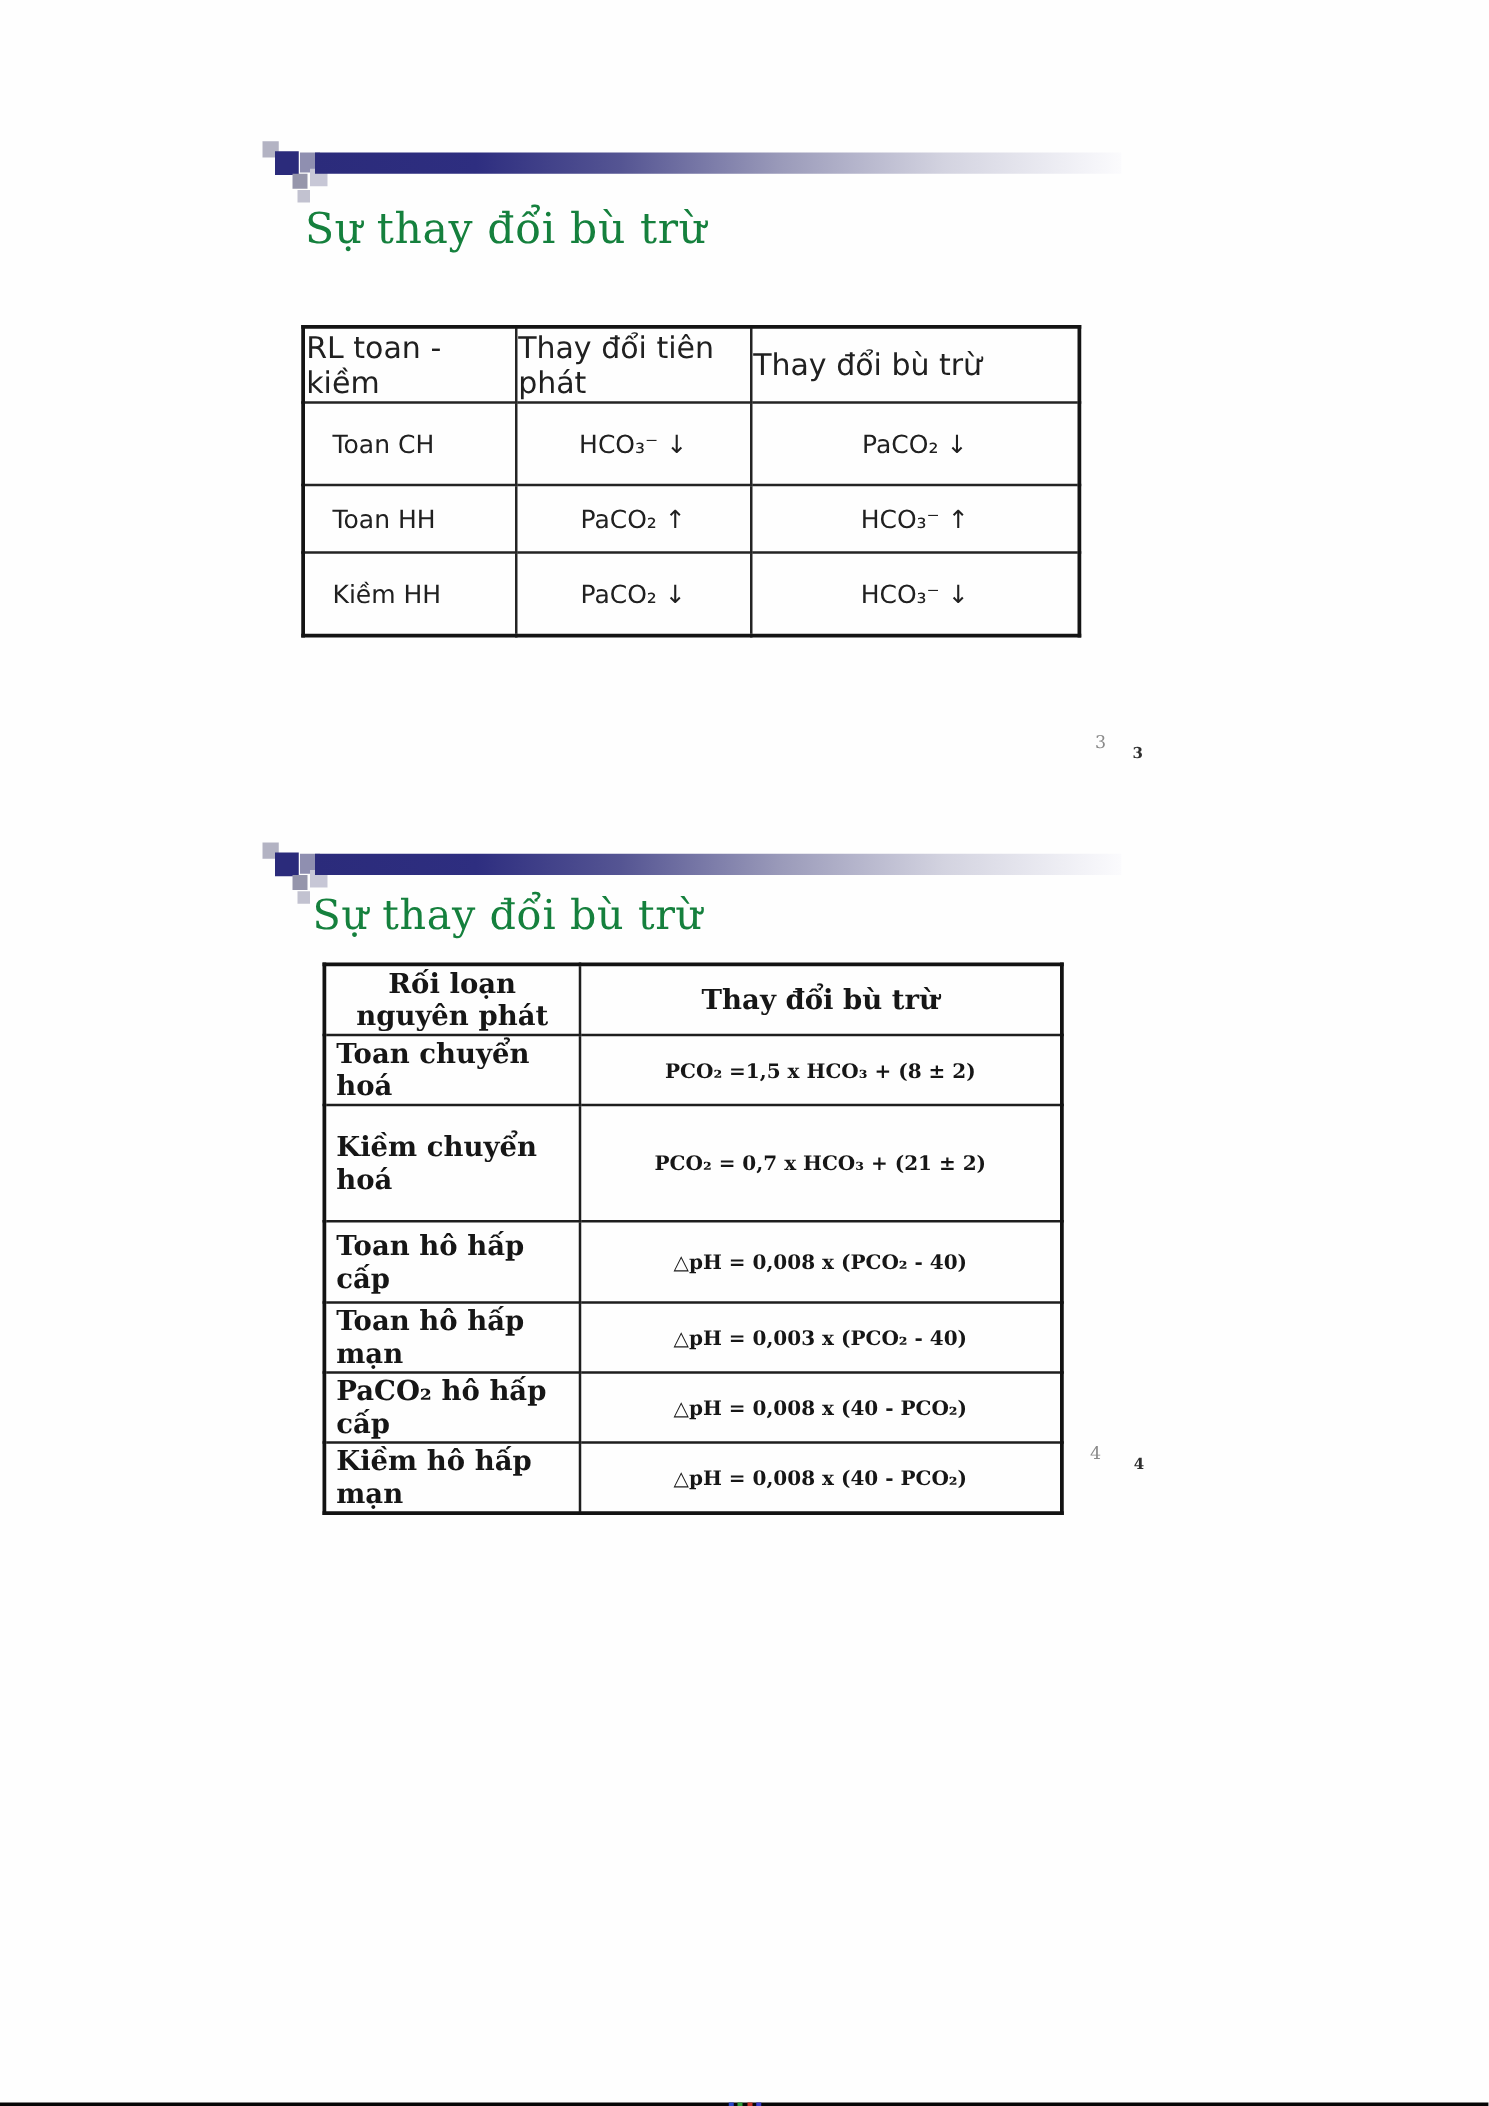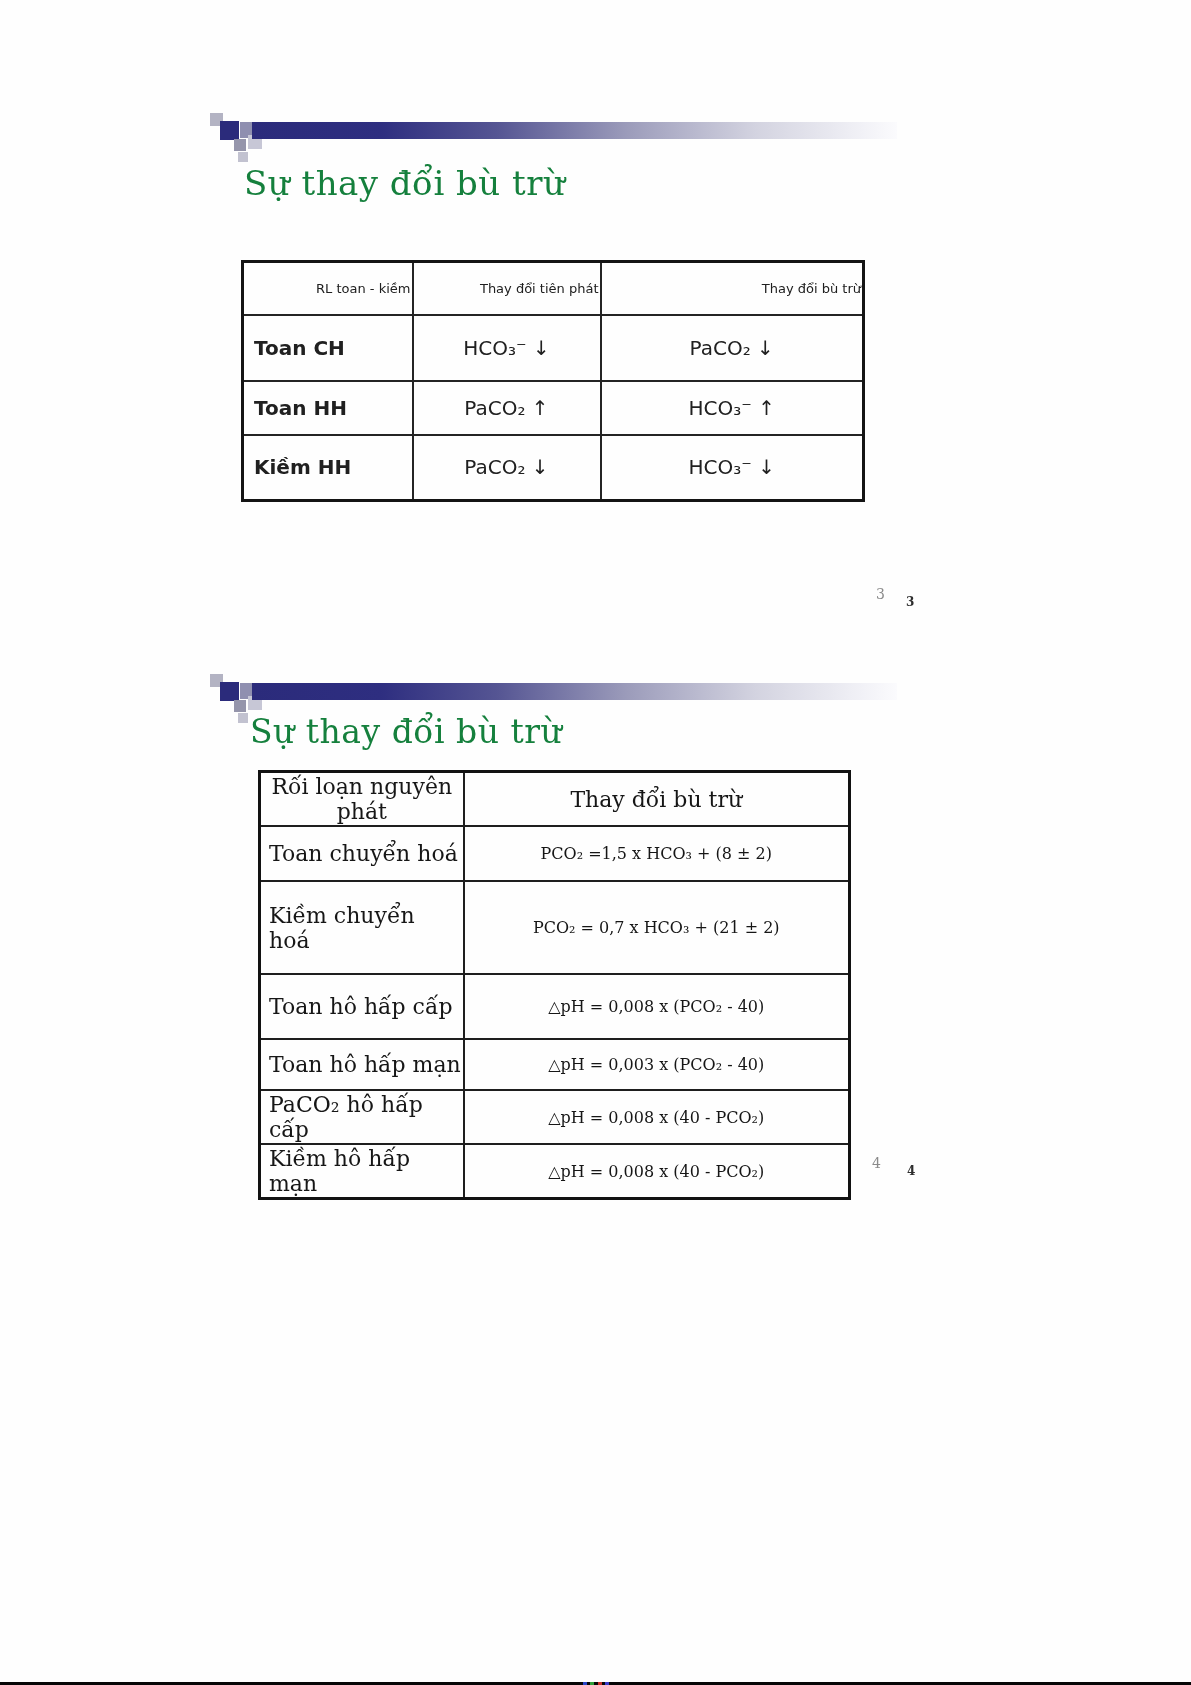--- a/index.html
+++ b/index.html
@@ -36,31 +36,31 @@
   
   table{border-collapse:collapse;position:absolute;table-layout:fixed;}
   
   #table-1{
     left:241px;top:260px;width:621px;
     font-family:"DejaVu Sans","Liberation Sans",sans-serif;
     font-size:20px;color:#202020;
     border:3px solid #141414;
   }
   #table-1 th,#table-1 td{border:2px solid #242424;vertical-align:middle;font-weight:400;}
-  #table-1 th{font-size:13px;text-align:right;}
-  #table-1 td.c-label{text-align:left;padding-left:10px;font-weight:bold;}
+  #table-1 th{font-size:24px;text-align:left;}
+  #table-1 td.c-label{text-align:left;padding-left:22px;}
   #table-1 td.c-mid,#table-1 td.c-right{text-align:center;}
   
   #table-2{
     left:258px;top:770px;width:590px;
     font-family:"DejaVu Serif","Liberation Serif",serif;
     font-size:22px;color:#161616;
     border:3px solid #121212;
   }
-  #table-2 th,#table-2 td{border:2px solid #1e1e1e;vertical-align:middle;font-weight:400;}
+  #table-2 th,#table-2 td{border:2px solid #1e1e1e;vertical-align:middle;font-weight:700;}
   #table-2 th{font-size:22px;text-align:center;}
   #table-2 td.c-label{text-align:left;padding-left:8px;}
   #table-2 td.c-formula{text-align:center;font-size:16px;}
   
   .pagenum{position:absolute;font-family:"DejaVu Serif","Liberation Serif",serif;}
   .pagenum.light{font-size:14px;color:#8a8a8a;}
   .pagenum.dark{font-size:12px;color:#2e2e2e;font-weight:700;}
   #pn1a{left:876px;top:586px;}
   #pn1b{left:906px;top:595px;}
   #pn2a{left:872px;top:1155px;}

